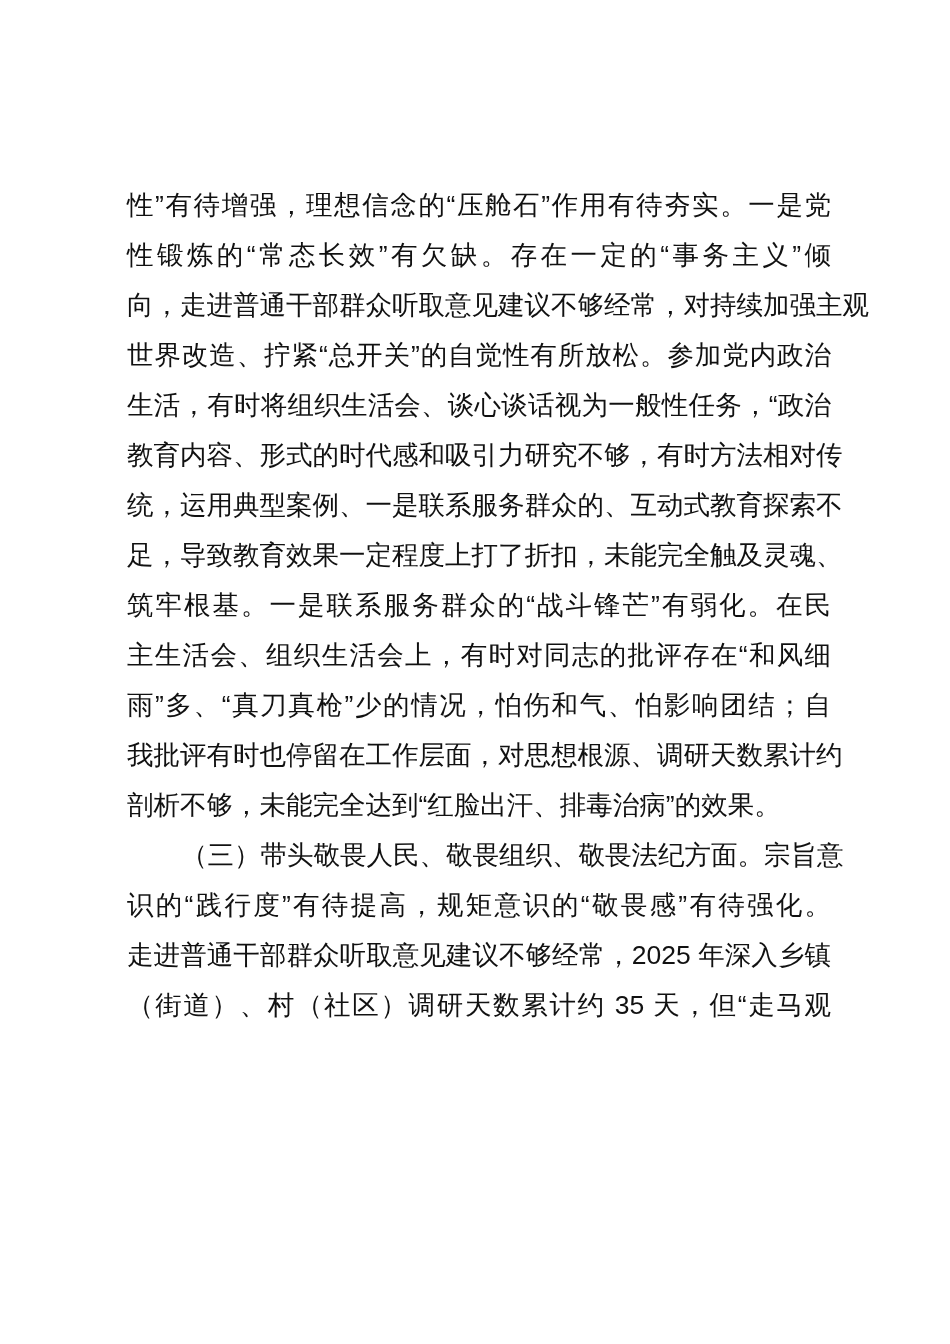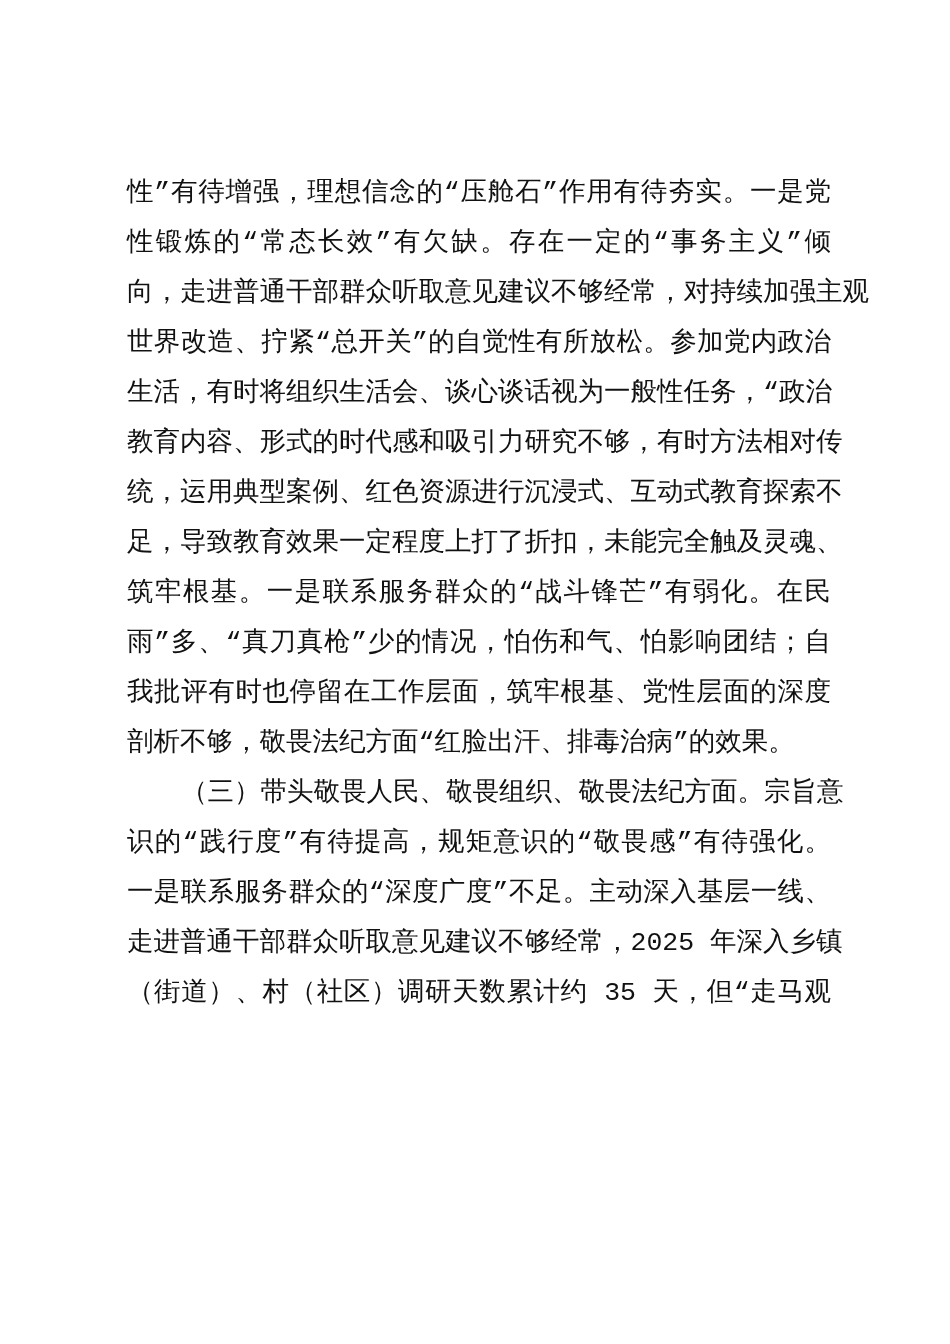--- a/index.html
+++ b/index.html
@@ -1,39 +1,39 @@
 <!DOCTYPE html>
 <html><head>
 <meta charset="utf-8">
 <style>
   html, body { margin:0; padding:0; background:#ffffff; }
   body { width:950px; height:1344px; position:relative; overflow:hidden; }
   .page {
-    position:absolute; left:127px; top:168px; width:704px;
-    font-family: Liberation Mono, monospace;
+    position:absolute; left:127px; top:180px; width:704px;
+    font-family: Liberation Sans, sans-serif;
     font-size:26.5px; line-height:50px; color:#111111;
   }
   .line { display:block; white-space:nowrap; text-align:justify; text-align-last:justify; height:50px; }
   .line.last { text-align-last:left; }
   .indent { padding-left:54px; }
 </style>
 </head>
 <body>
 
 <div class="page">
   <span class="line">性”有待增强，理想信念的“压舱石”作用有待夯实。一是党</span>
   <span class="line">性锻炼的“常态长效”有欠缺。存在一定的“事务主义”倾</span>
   <span class="line">向，走进普通干部群众听取意见建议不够经常，对持续加强主观</span>
   <span class="line">世界改造、拧紧“总开关”的自觉性有所放松。参加党内政治</span>
   <span class="line">生活，有时将组织生活会、谈心谈话视为一般性任务，“政治</span>
   <span class="line">教育内容、形式的时代感和吸引力研究不够，有时方法相对传</span>
-  <span class="line">统，运用典型案例、红色资源进行沉浸式、互动式教育探索不</span>
+  <span class="line">统，运用典型案例、一是联系服务群众的、互动式教育探索不</span>
   <span class="line">足，导致教育效果一定程度上打了折扣，未能完全触及灵魂、</span>
   <span class="line">筑牢根基。一是联系服务群众的“战斗锋芒”有弱化。在民</span>
+  <span class="line">主生活会、组织生活会上，有时对同志的批评存在“和风细</span>
   <span class="line">雨”多、“真刀真枪”少的情况，怕伤和气、怕影响团结；自</span>
-  <span class="line">我批评有时也停留在工作层面，筑牢根基、党性层面的深度</span>
-  <span class="line last">剖析不够，敬畏法纪方面“红脸出汗、排毒治病”的效果。</span>
+  <span class="line">我批评有时也停留在工作层面，对思想根源、调研天数累计约</span>
+  <span class="line last">剖析不够，未能完全达到“红脸出汗、排毒治病”的效果。</span>
   <span class="line indent">（三）带头敬畏人民、敬畏组织、敬畏法纪方面。宗旨意</span>
   <span class="line">识的“践行度”有待提高，规矩意识的“敬畏感”有待强化。</span>
-  <span class="line">一是联系服务群众的“深度广度”不足。主动深入基层一线、</span>
   <span class="line">走进普通干部群众听取意见建议不够经常，2025 年深入乡镇</span>
   <span class="line">（街道）、村（社区）调研天数累计约 35 天，但“走马观</span>
 </div>
 
 </body></html>

